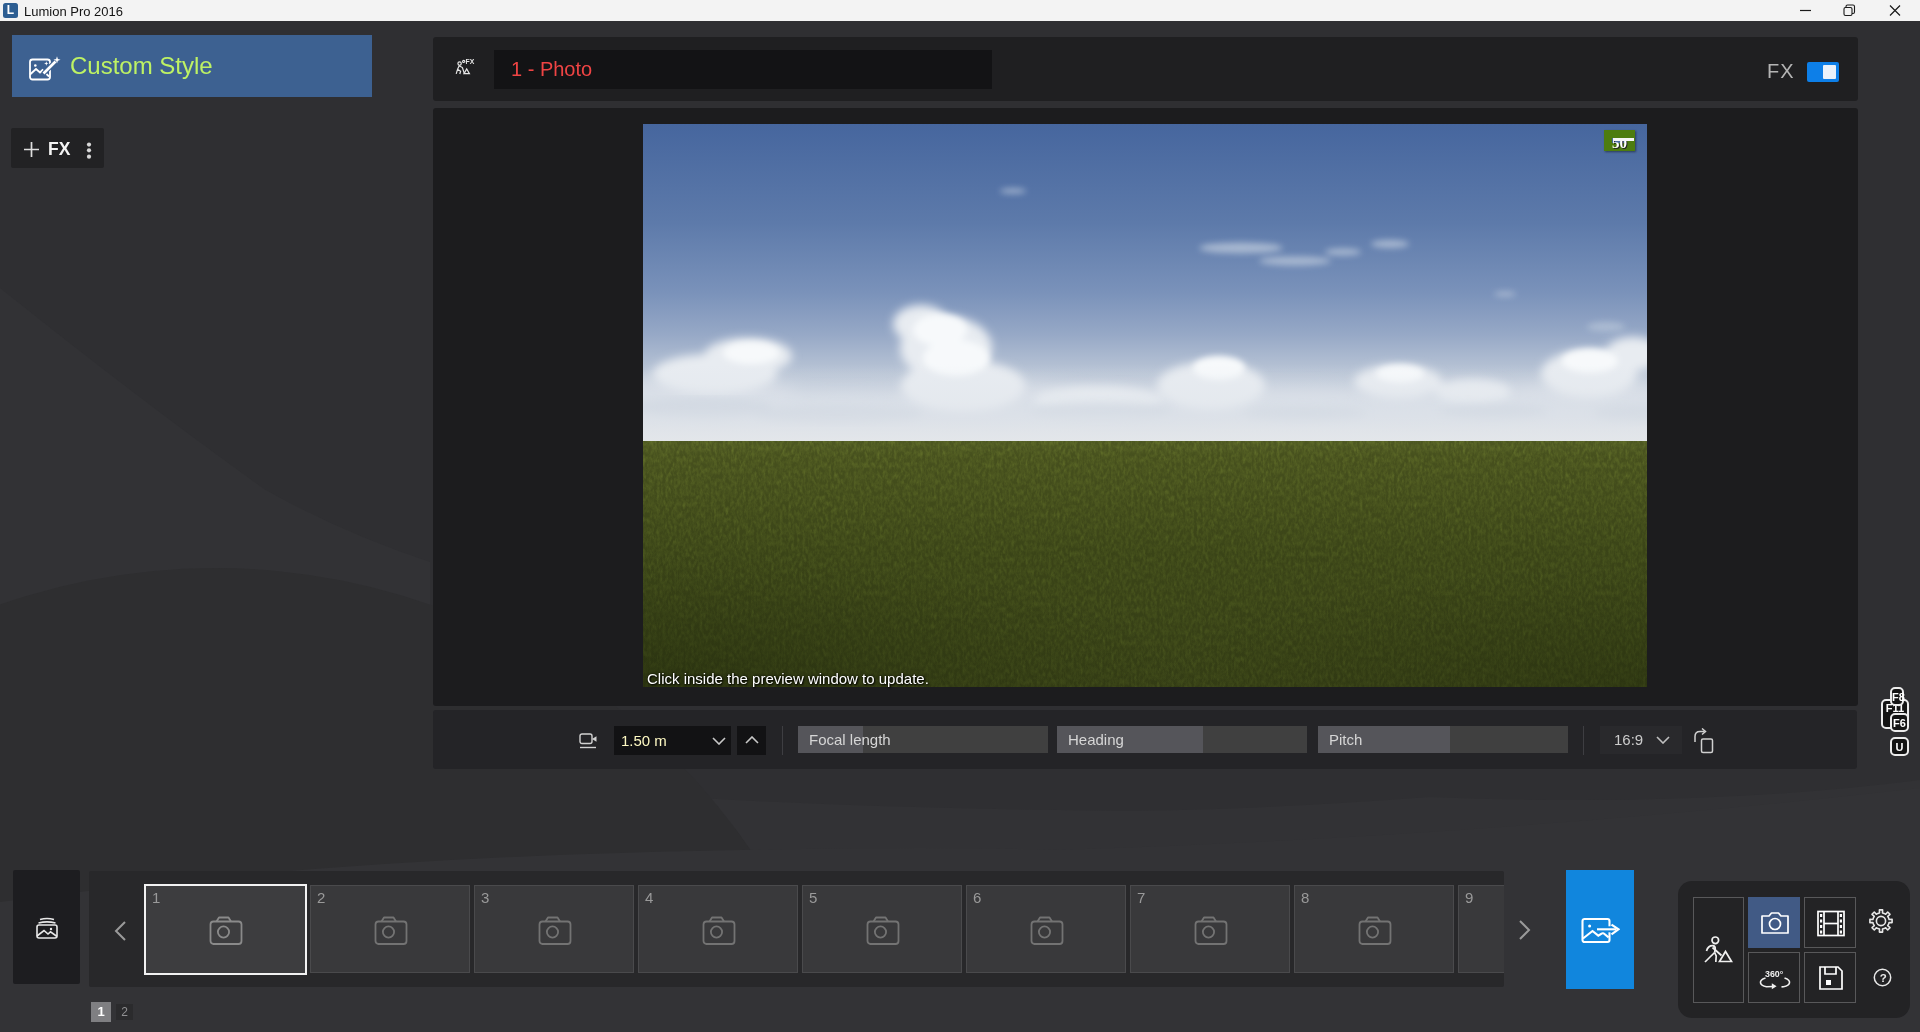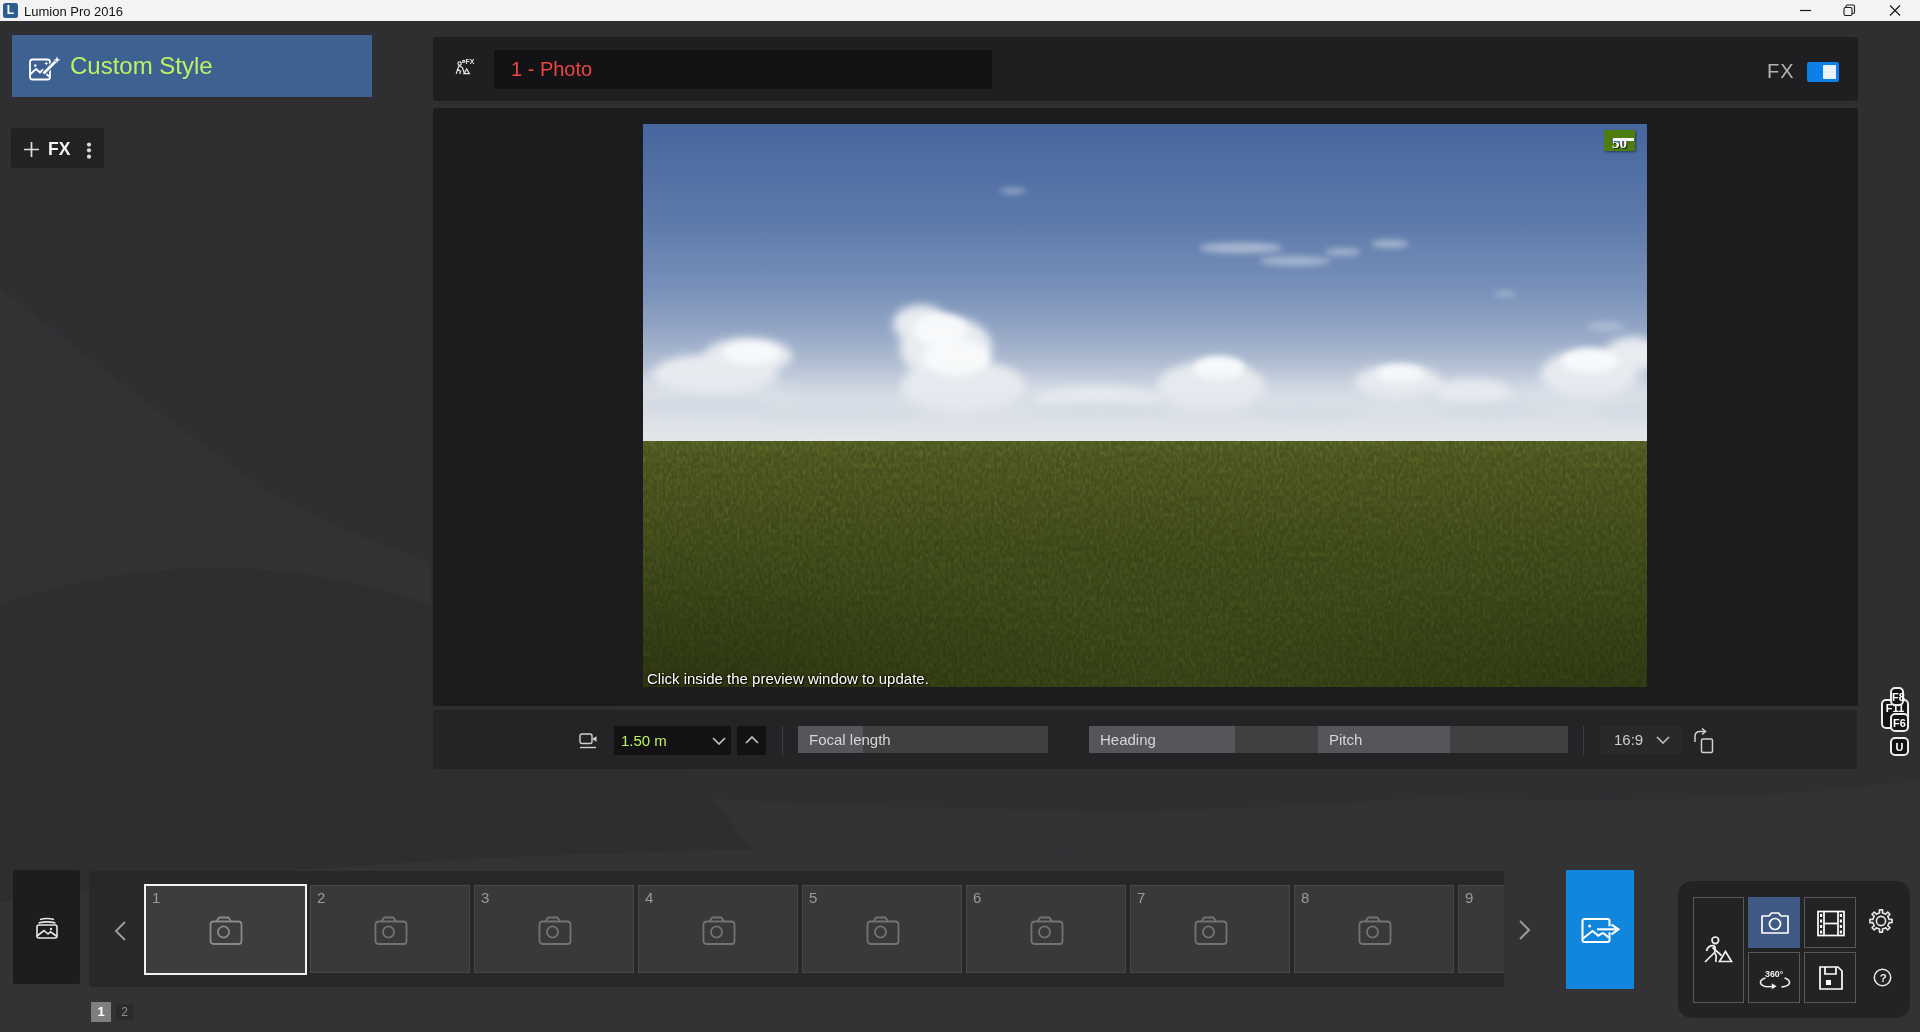--- a/index.html
+++ b/index.html
@@ -28,21 +28,21 @@
   #caption { left:647px; top:670px; font-size:15px; color:#fff; text-shadow:1px 1px 2px #000, 0 0 3px #000; }
   #badge50 { left:1604px; top:130px; width:31px; height:21px; border:8px solid #4d7c0f; box-shadow:1px 1px 2px rgba(0,0,0,0.45); }
   #badge50 .num { position:absolute; left:0; right:0; top:-3px; text-align:center; font-family:"Liberation Serif", serif; font-weight:bold; font-size:15px; color:#fff; text-shadow:1px 1px 0 #222; }
   #badge50 .bar { position:absolute; left:1px; bottom:2px; width:21px; height:3.5px; background:#f5f5f5; }
   
   #controlsbar { left:433px; top:710px; width:1424px; height:59px; background:#242427; border-radius:3px; }
   .slider { position:absolute; top:16px; height:27px; background:#404040; color:#d6d6d6; font-size:15px; }
   .slider .fill { position:absolute; left:0; top:0; bottom:0; background:#55555a; }
   .slider .lab { position:absolute; left:11px; top:5px; }
   .vsep { position:absolute; top:16px; width:1px; height:29px; background:#3e3e42; }
-  #heightinput { left:181px; top:16px; width:117px; height:29px; background:#121214; color:#bef264; font-size:15px; line-height:29px; padding-left:7px; }
+  #heightinput { left:181px; top:16px; width:117px; height:29px; background:#121214; color:#fef9c3; font-size:15px; line-height:29px; padding-left:7px; }
   #upbtn { left:304px; top:16px; width:29px; height:29px; background:#121214; }
   #ratio { left:1167px; top:16px; width:82px; height:28px; background:#29292c; color:#cccccc; font-size:15px; line-height:28px; padding-left:14px; }
   
   .fkey { position:absolute; background:#141414; border:2px solid #ececec; border-radius:5px; color:#fff; font-weight:bold; font-size:11px; text-align:center; }
   
   #stackbtn { left:13px; top:870px; width:67px; height:114px; background:#1d1d20; border-radius:2px; }
   #strip { left:89px; top:871px; width:1415px; height:116px; background:#28282a; border-radius:2px; overflow:hidden; }
   .thumb { position:absolute; top:14px; width:160px; height:88px; background:#39393b; border:1px solid #4a4a4c; color:#9a9a9a; font-size:15px; }
   .thumb .n { position:absolute; left:6px; top:3px; }
   .thumb svg { position:absolute; left:61px; top:29px; }
@@ -245,21 +245,21 @@
     <div class="abs" id="upbtn">
         <svg style="margin:10px auto 0 8px" width="14" height="8" viewBox="0 0 14 8" fill="none" stroke="#c8c8c8" stroke-width="1.6">
           <path d="M1 7 L7 1 L13 7"></path>
         </svg>
       </div>
     <div class="vsep" style="left:349px;"></div>
     <div class="slider" style="left:365px;width:250px;">
         <div class="fill" style="width:65px"></div>
         <div class="lab">Focal length</div>
       </div>
-    <div class="slider" style="left:656px;width:250px;text-align:center;">
+    <div class="slider" style="left:624px;width:250px;text-align:center;">
         <div class="fill" style="width:146px"></div>
         <div class="lab">Heading</div>
       </div>
     <div class="slider" style="left:885px;width:250px;">
         <div class="fill" style="width:132px"></div>
         <div class="lab">Pitch</div>
       </div>
     <div class="vsep" style="left:1150px;"></div>
     <div class="abs" id="ratio">16:9<svg style="position:absolute;right:12px;top:10px" width="14" height="8" viewBox="0 0 14 8" fill="none" stroke="#c0c0c0" stroke-width="1.6">
           <path d="M1 1 L7 7 L13 1"></path>

